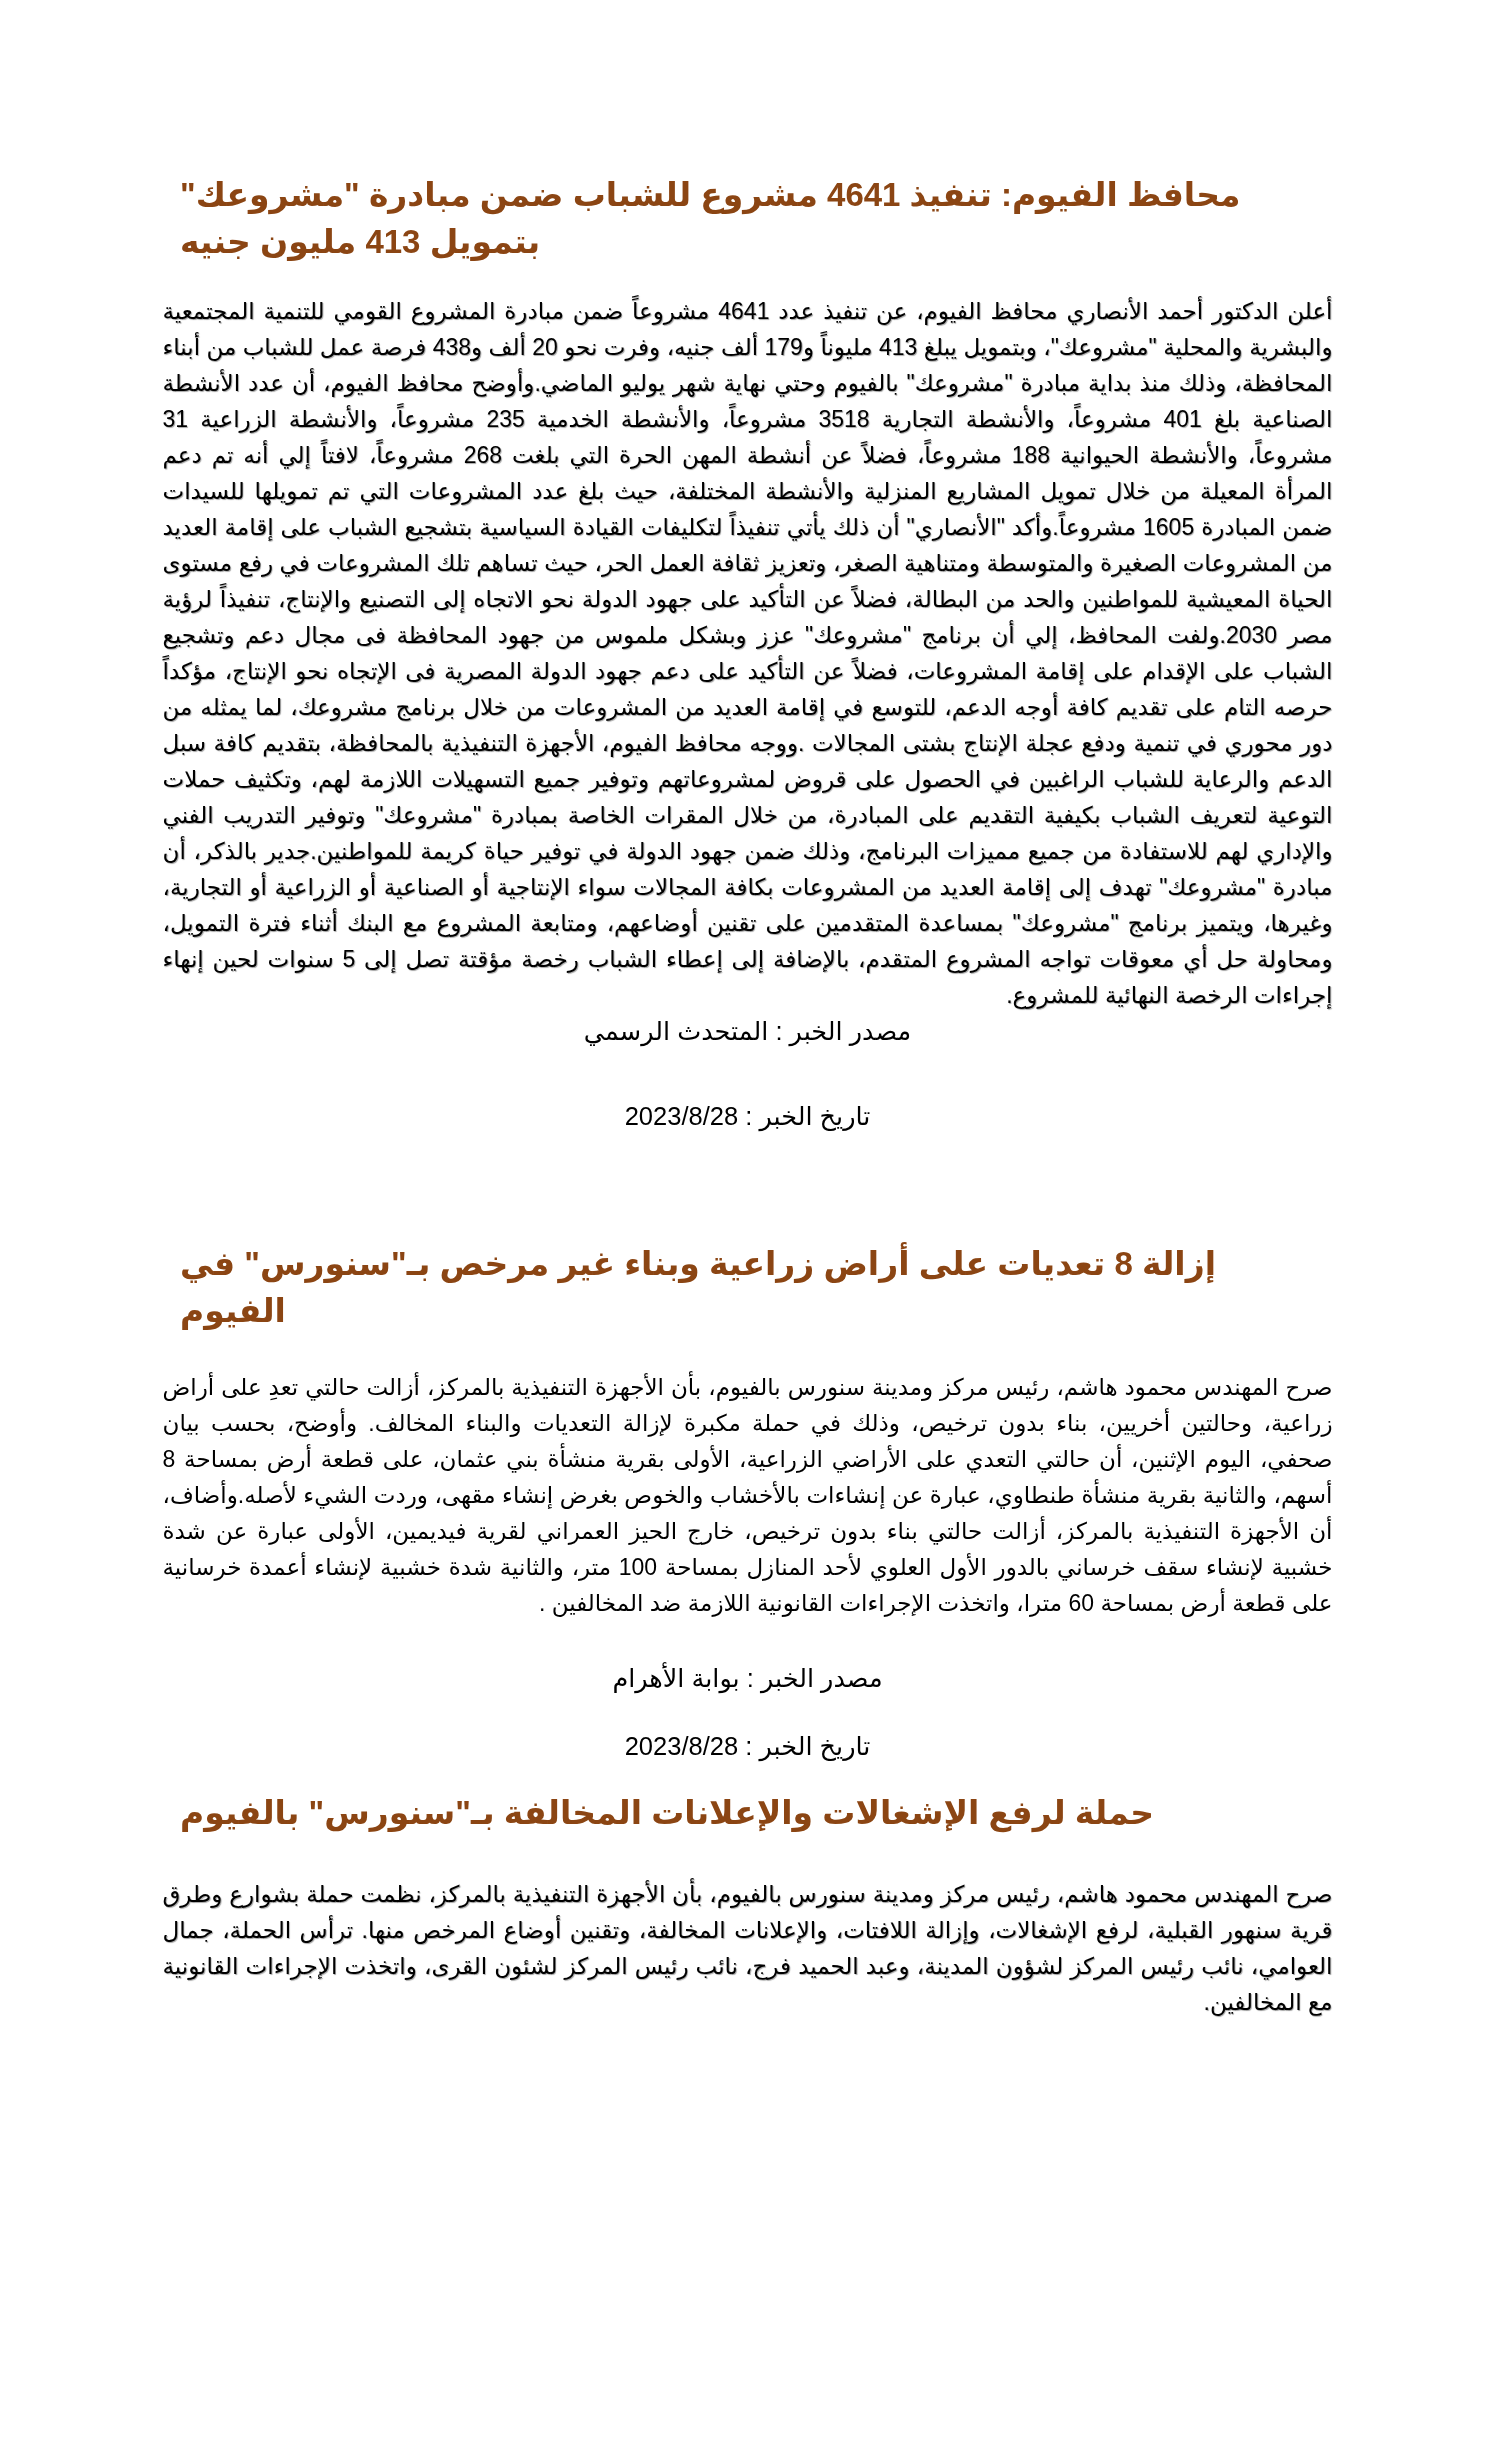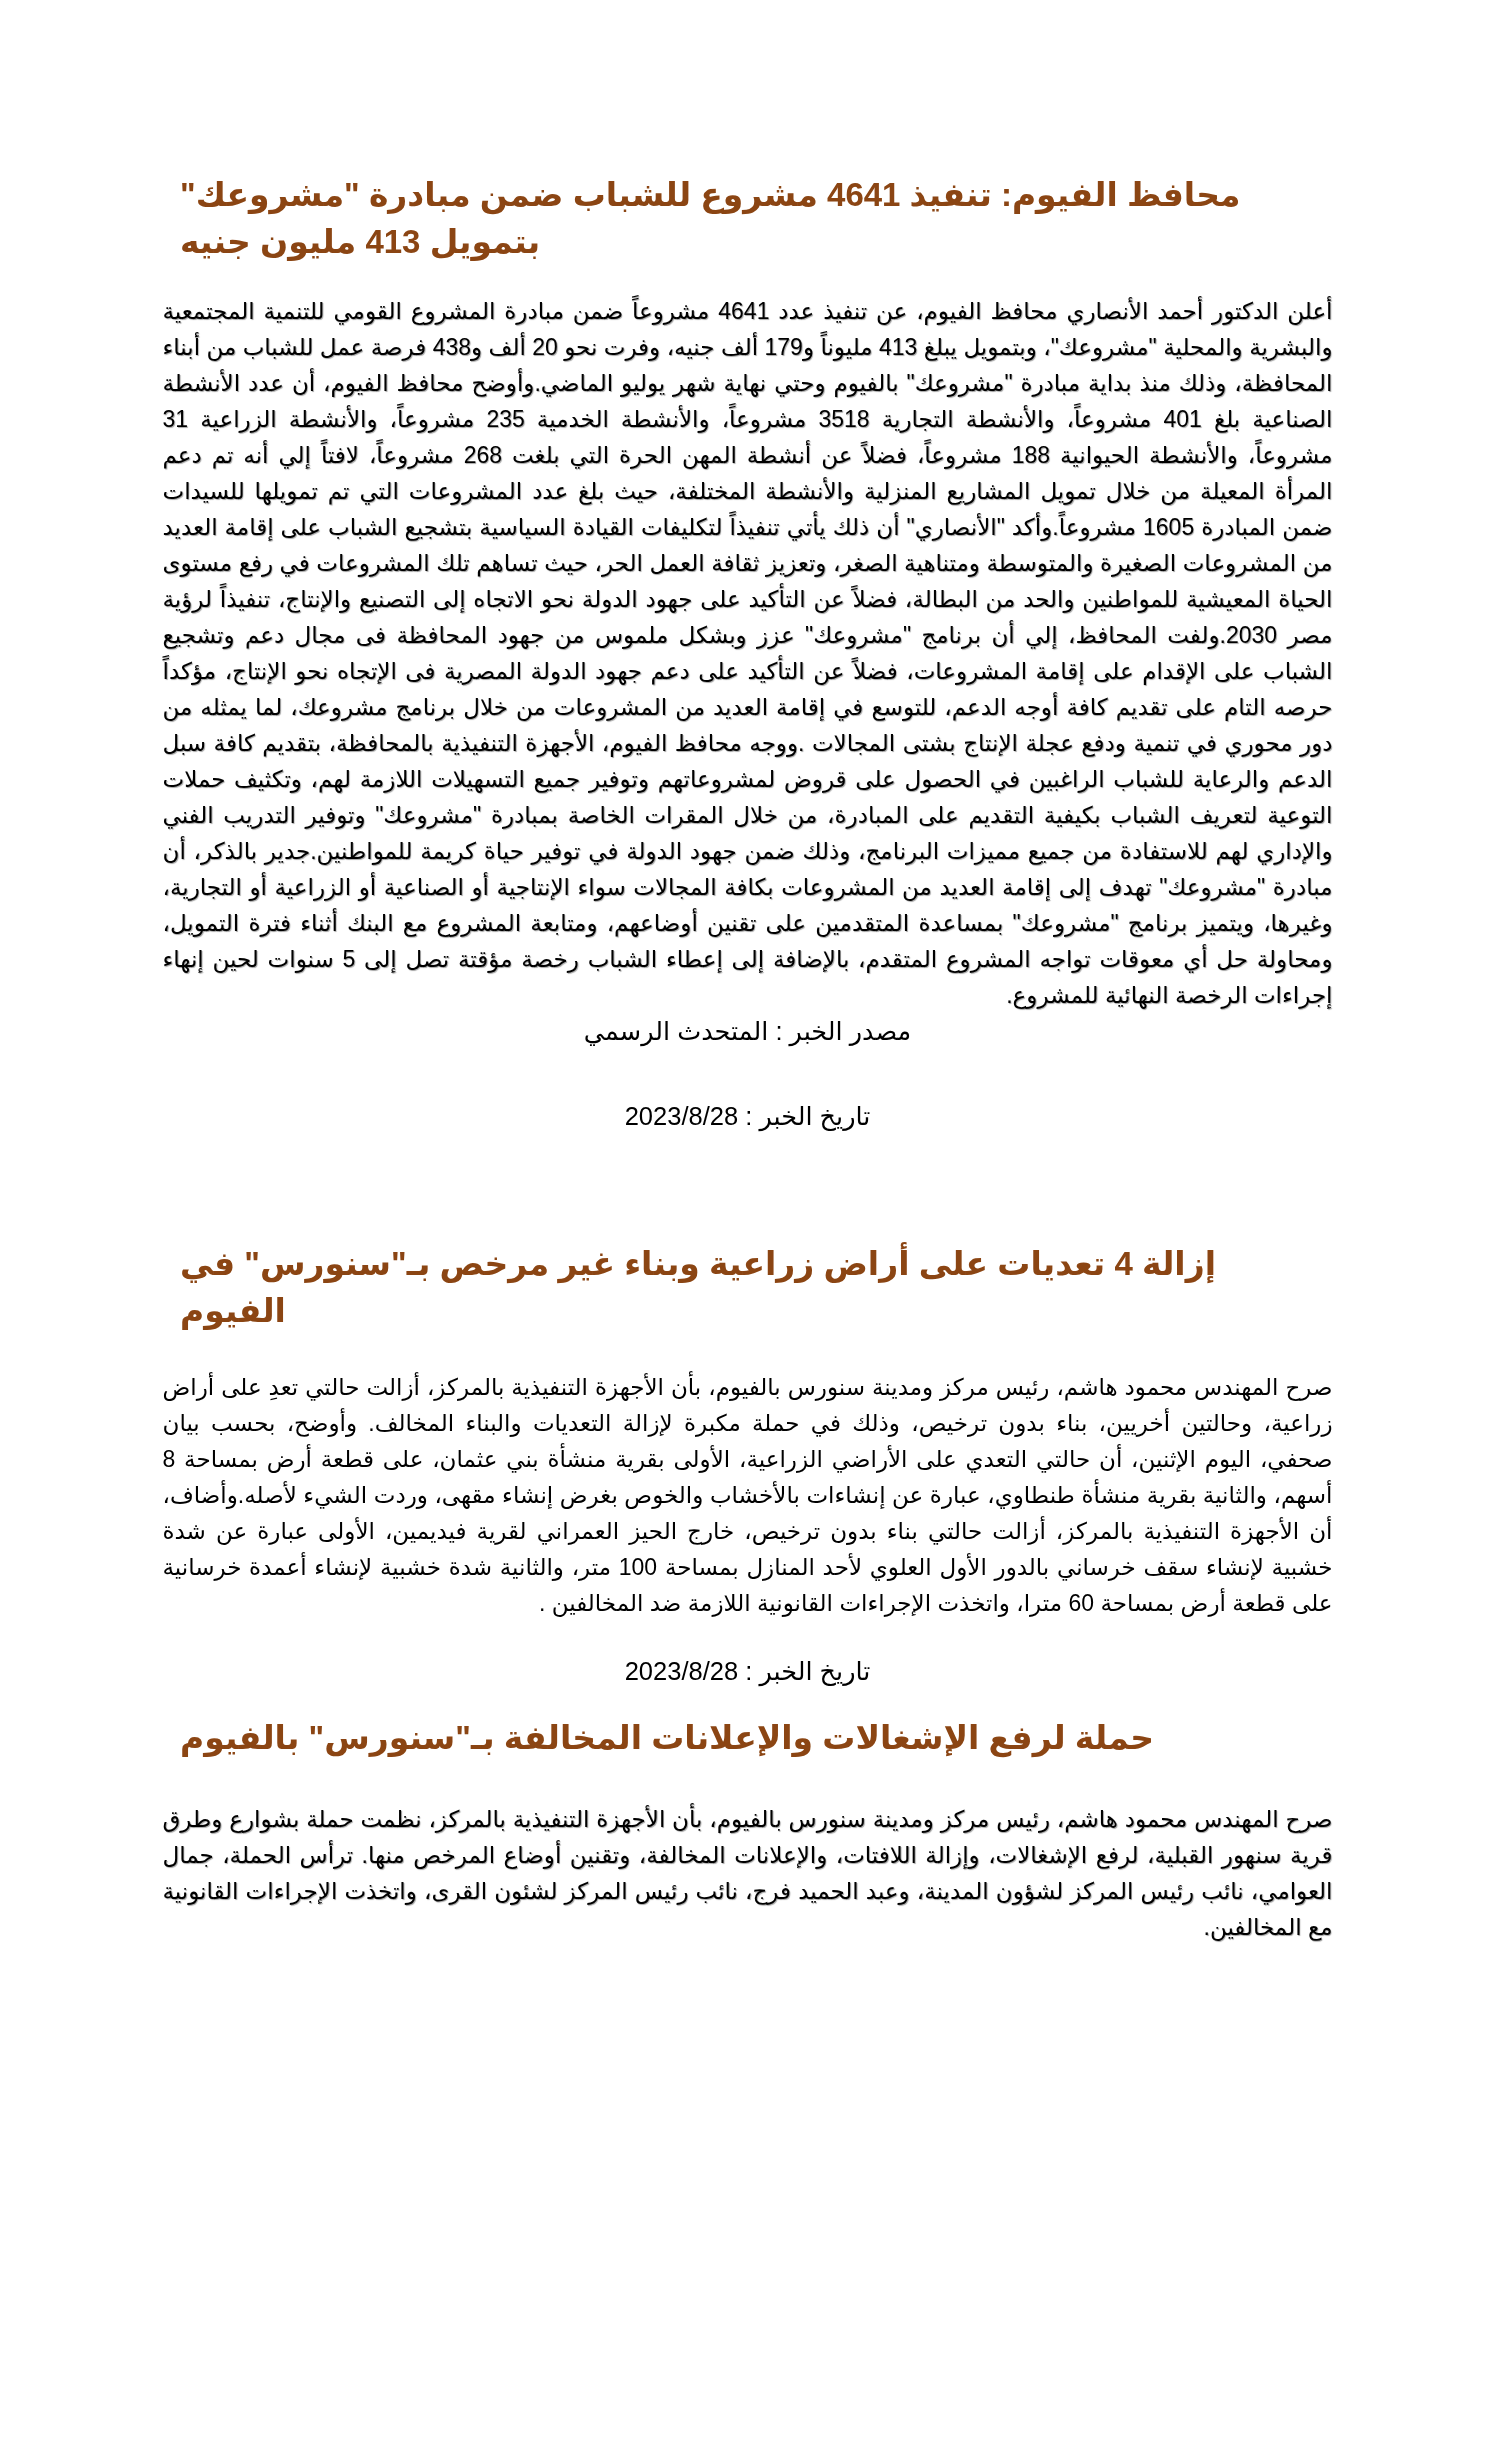--- a/index.html
+++ b/index.html
@@ -66,22 +66,23 @@
   <section class="article" id="article-1">
     <h1 class="article-title">محافظ الفيوم: تنفيذ 4641 مشروع للشباب ضمن مبادرة "مشروعك" بتمويل 413 مليون جنيه</h1>
     <p class="article-body shadowed">أعلن الدكتور أحمد الأنصاري محافظ الفيوم، عن تنفيذ عدد 4641 مشروعاً ضمن مبادرة المشروع القومي للتنمية المجتمعية والبشرية والمحلية "مشروعك"، وبتمويل يبلغ 413 مليوناً و179 ألف جنيه، وفرت نحو 20 ألف و438 فرصة عمل للشباب من أبناء المحافظة، وذلك منذ بداية مبادرة "مشروعك" بالفيوم وحتي نهاية شهر يوليو الماضي.وأوضح محافظ الفيوم، أن عدد الأنشطة الصناعية بلغ 401 مشروعاً، والأنشطة التجارية 3518 مشروعاً، والأنشطة الخدمية 235 مشروعاً، والأنشطة الزراعية 31 مشروعاً، والأنشطة الحيوانية 188 مشروعاً، فضلاً عن أنشطة المهن الحرة التي بلغت 268 مشروعاً، لافتاً إلي أنه تم دعم المرأة المعيلة من خلال تمويل المشاريع المنزلية والأنشطة المختلفة، حيث بلغ عدد المشروعات التي تم تمويلها للسيدات ضمن المبادرة 1605 مشروعاً.وأكد "الأنصاري" أن ذلك يأتي تنفيذاً لتكليفات القيادة السياسية بتشجيع الشباب على إقامة العديد من المشروعات الصغيرة والمتوسطة ومتناهية الصغر، وتعزيز ثقافة العمل الحر، حيث تساهم تلك المشروعات في رفع مستوى الحياة المعيشية للمواطنين والحد من البطالة، فضلاً عن التأكيد على جهود الدولة نحو الاتجاه إلى التصنيع والإنتاج، تنفيذاً لرؤية مصر 2030.ولفت المحافظ، إلي أن برنامج "مشروعك" عزز وبشكل ملموس من جهود المحافظة فى مجال دعم وتشجيع الشباب على الإقدام على إقامة المشروعات، فضلاً عن التأكيد على دعم جهود الدولة المصرية فى الإتجاه نحو الإنتاج، مؤكداً حرصه التام على تقديم كافة أوجه الدعم، للتوسع في إقامة العديد من المشروعات من خلال برنامج مشروعك، لما يمثله من دور محوري في تنمية ودفع عجلة الإنتاج بشتى المجالات .ووجه محافظ الفيوم، الأجهزة التنفيذية بالمحافظة، بتقديم كافة سبل الدعم والرعاية للشباب الراغبين في الحصول على قروض لمشروعاتهم وتوفير جميع التسهيلات اللازمة لهم، وتكثيف حملات التوعية لتعريف الشباب بكيفية التقديم على المبادرة، من خلال المقرات الخاصة بمبادرة "مشروعك" وتوفير التدريب الفني والإداري لهم للاستفادة من جميع مميزات البرنامج، وذلك ضمن جهود الدولة في توفير حياة كريمة للمواطنين.جدير بالذكر، أن مبادرة "مشروعك" تهدف إلى إقامة العديد من المشروعات بكافة المجالات سواء الإنتاجية أو الصناعية أو الزراعية أو التجارية، وغيرها، ويتميز برنامج "مشروعك" بمساعدة المتقدمين على تقنين أوضاعهم، ومتابعة المشروع مع البنك أثناء فترة التمويل، ومحاولة حل أي معوقات تواجه المشروع المتقدم، بالإضافة إلى إعطاء الشباب رخصة مؤقتة تصل إلى 5 سنوات لحين إنهاء إجراءات الرخصة النهائية للمشروع.</p>
     <p class="meta-line source-line"><span>مصدر الخبر</span><span> : </span><span>المتحدث الرسمي</span></p>
     <p class="meta-line date-line"><span>تاريخ الخبر</span><span> : </span><span>2023/8/28</span></p>
   </section>
 
   <div class="gap-large"></div>
 
   <section class="article" id="article-2">
-    <h1 class="article-title">إزالة 4 تعديات على أراض زراعية وبناء غير مرخص بـ"سنورس" في الفيوم</h1>
+    <h1 class="article-title">إزالة 8 تعديات على أراض زراعية وبناء غير مرخص بـ"سنورس" في الفيوم</h1>
     <p class="article-body">صرح المهندس محمود هاشم، رئيس مركز ومدينة سنورس بالفيوم، بأن الأجهزة التنفيذية بالمركز، أزالت حالتي تعدِ على أراض زراعية، وحالتين أخريين، بناء بدون ترخيص، وذلك في حملة مكبرة لإزالة التعديات والبناء المخالف. وأوضح، بحسب بيان صحفي، اليوم الإثنين، أن حالتي التعدي على الأراضي الزراعية، الأولى بقرية منشأة بني عثمان، على قطعة أرض بمساحة 8 أسهم، والثانية بقرية منشأة طنطاوي، عبارة عن إنشاءات بالأخشاب والخوص بغرض إنشاء مقهى، وردت الشيء لأصله.وأضاف، أن الأجهزة التنفيذية بالمركز، أزالت حالتي بناء بدون ترخيص، خارج الحيز العمراني لقرية فيديمين، الأولى عبارة عن شدة خشبية لإنشاء سقف خرساني بالدور الأول العلوي لأحد المنازل بمساحة 100 متر، والثانية شدة خشبية لإنشاء أعمدة خرسانية على قطعة أرض بمساحة 60 مترا، واتخذت الإجراءات القانونية اللازمة ضد المخالفين .</p>
+    <p class="meta-line source-line"><span>مصدر الخبر</span><span> : </span><span>بوابة الأهرام</span></p>
     <p class="meta-line date-line"><span>تاريخ الخبر</span><span> : </span><span>2023/8/28</span></p>
   </section>
 
   <section class="article" id="article-3">
     <h1 class="article-title">حملة لرفع الإشغالات والإعلانات المخالفة بـ"سنورس" بالفيوم</h1>
     <p class="article-body shadowed">صرح المهندس محمود هاشم، رئيس مركز ومدينة سنورس بالفيوم، بأن الأجهزة التنفيذية بالمركز، نظمت حملة بشوارع وطرق قرية سنهور القبلية، لرفع الإشغالات، وإزالة اللافتات، والإعلانات المخالفة، وتقنين أوضاع المرخص منها. ترأس الحملة، جمال العوامي، نائب رئيس المركز لشؤون المدينة، وعبد الحميد فرج، نائب رئيس المركز لشئون القرى، واتخذت الإجراءات القانونية مع المخالفين.</p>
   </section>
 
 </div>
 

